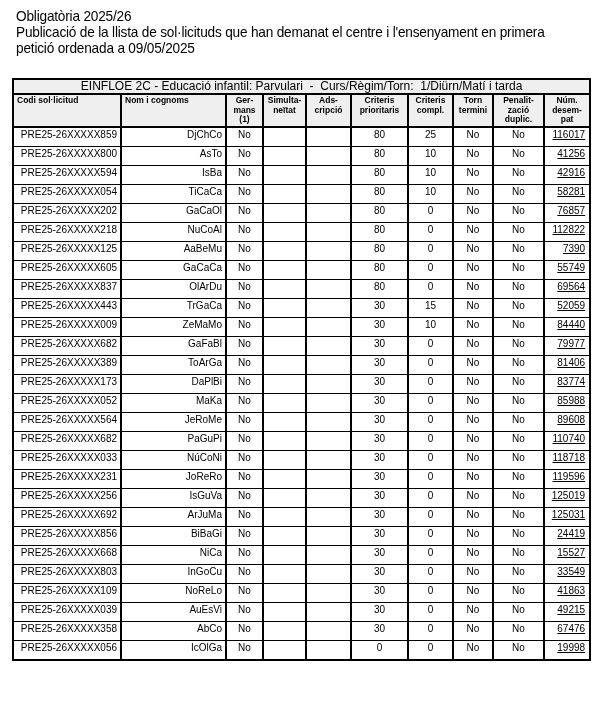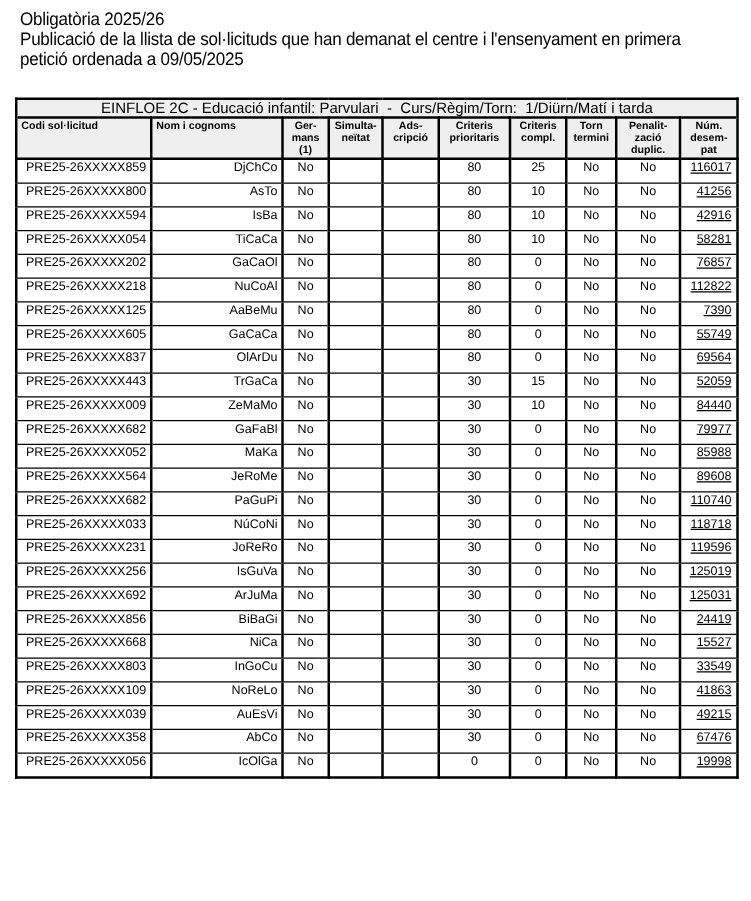--- a/index.html
+++ b/index.html
@@ -204,20 +204,44 @@
         <td>No</td>
         <td></td>
         <td></td>
         <td>30</td>
         <td>0</td>
         <td>No</td>
         <td>No</td>
         <td class="n">79977</td>
       </tr>
       <tr>
+        <td class="l">PRE25-26XXXXX389</td>
+        <td class="l">ToArGa</td>
+        <td>No</td>
+        <td></td>
+        <td></td>
+        <td>30</td>
+        <td>0</td>
+        <td>No</td>
+        <td>No</td>
+        <td class="n">81406</td>
+      </tr>
+      <tr>
+        <td class="l">PRE25-26XXXXX173</td>
+        <td class="l">DaPlBi</td>
+        <td>No</td>
+        <td></td>
+        <td></td>
+        <td>30</td>
+        <td>0</td>
+        <td>No</td>
+        <td>No</td>
+        <td class="n">83774</td>
+      </tr>
+      <tr>
         <td class="l">PRE25-26XXXXX052</td>
         <td class="l">MaKa</td>
         <td>No</td>
         <td></td>
         <td></td>
         <td>30</td>
         <td>0</td>
         <td>No</td>
         <td>No</td>
         <td class="n">85988</td>

